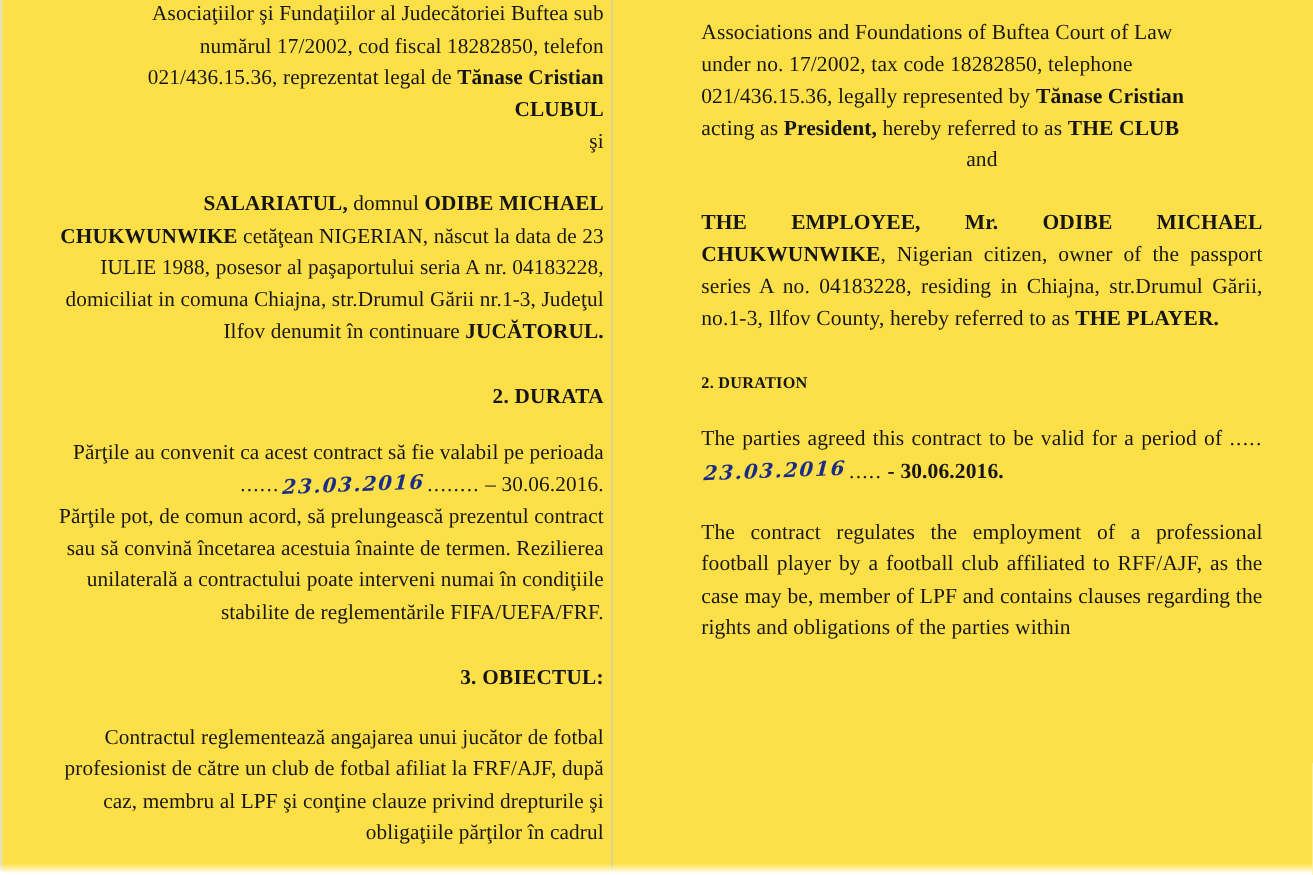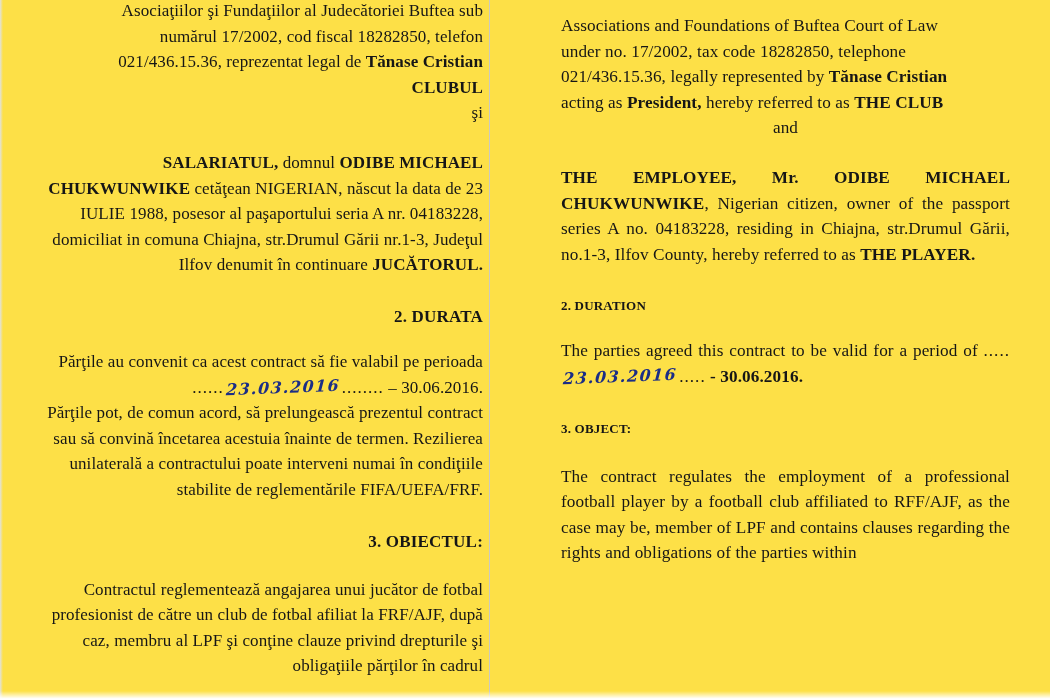--- a/index.html
+++ b/index.html
@@ -141,21 +141,20 @@
 
       <p class="center sp-top-1">and</p>
 
       <p class="sp-top-2"><span class="b">THE EMPLOYEE,</span><span class="b">   Mr. </span><span class="b">ODIBE MICHAEL CHUKWUNWIKE</span><span>, Nigerian citizen, owner of the passport series A no. 04183228, residing in Chiajna, str.Drumul Gării, no.1-3, Ilfov County, hereby referred to as </span><span class="b">THE PLAYER.</span></p>
 
       <p class="heading sp-top-4">2. DURATION</p>
 
       <p class="sp-top-3"><span>The parties agreed this contract to be valid for a period of </span><span class="dots">.....</span><span class="hand">23.03.2016</span><span class="dots">.....</span><span class="b"> - 30.06.2016.</span></p>
 
 
-      <p class="heading sp-top-4">3. OBJECT:</p>
 
       <p class="sp-top-5">The contract regulates the employment of a professional football player by a football club affiliated to RFF/AJF, as the case may be, member of LPF and contains clauses regarding the rights and obligations of the parties within</p>
 
     </div>
 
   </div>
 
   <div class="cut-bottom"></div>
 </div>
 

